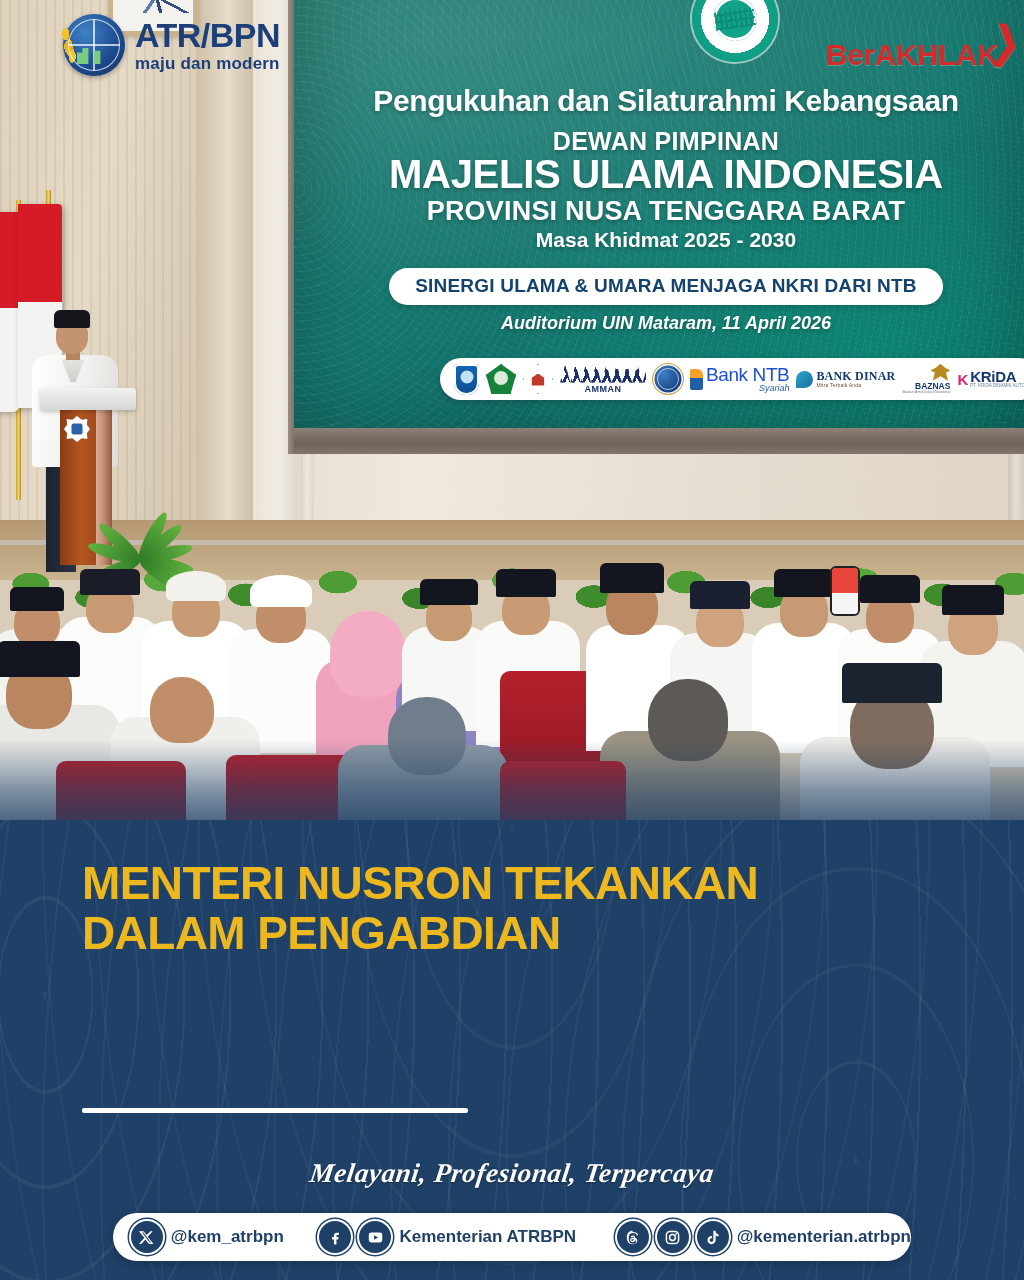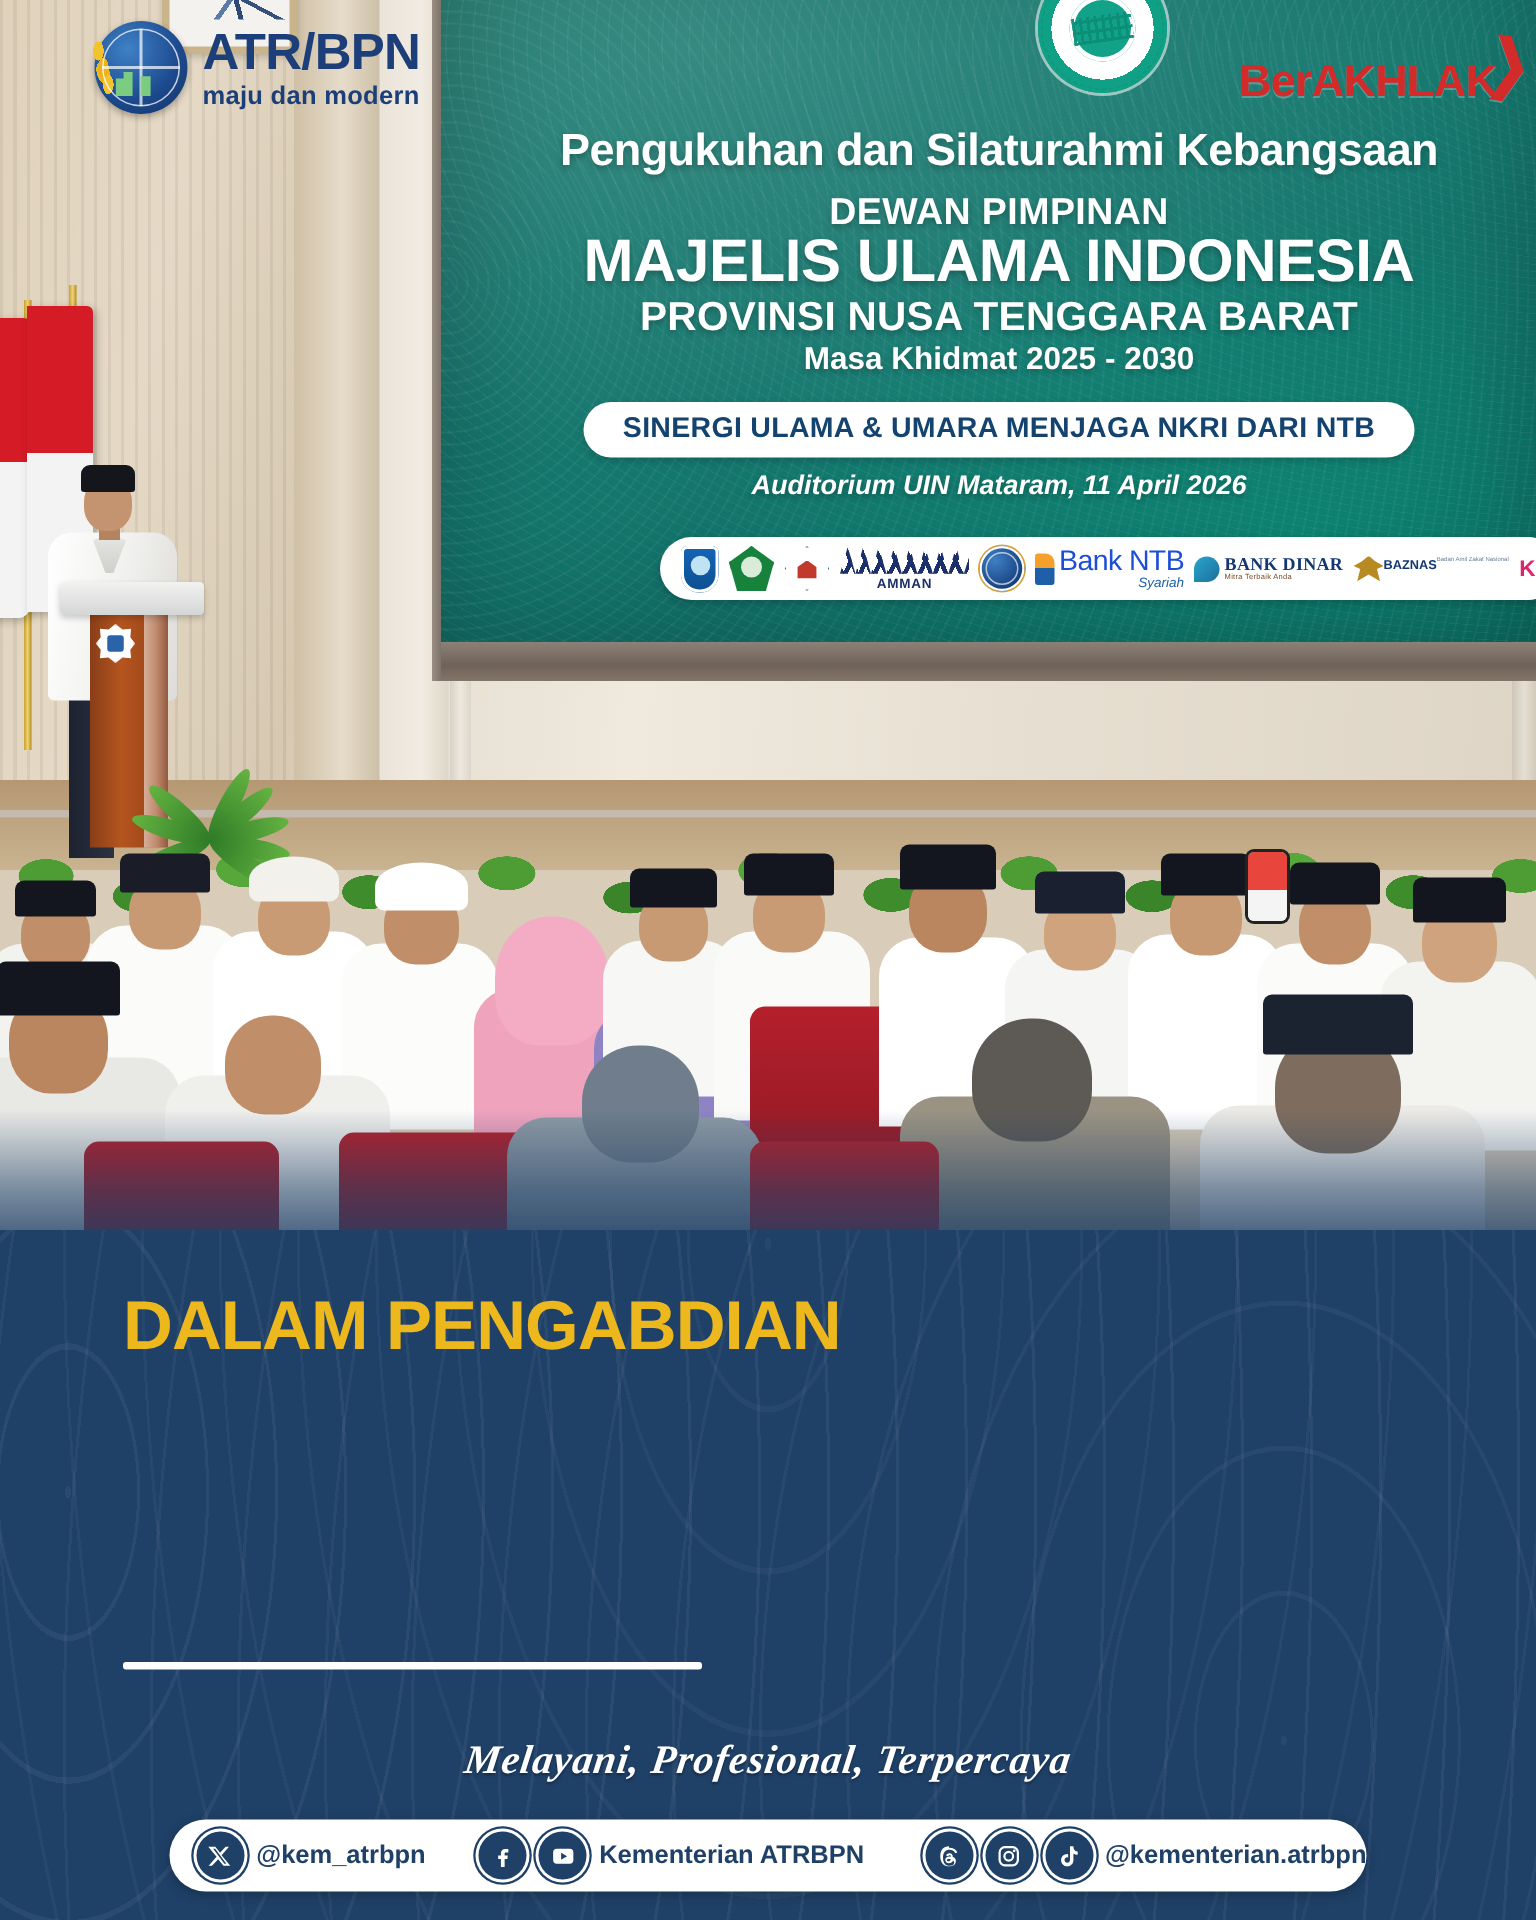--- a/index.html
+++ b/index.html
@@ -192,21 +192,21 @@
   .sp-bankntb .txt { line-height:1; }
   .sp-bankntb .t1 { font-size:19px; color:#1d4ed8; font-weight:normal; letter-spacing:-.4px; }
   .sp-bankntb .t2 { font-size:9px; color:#1f5fa8; font-style:italic; text-align:right; }
   .sp-dinar { display:flex; align-items:center; gap:3px; }
   .sp-dinar .swoosh { width:17px;height:17px;border-radius:50% 50% 50% 0;
       background:linear-gradient(135deg,#2aa5c9,#1b6f9e); }
   .sp-dinar .txt { line-height:1.05; }
   .sp-dinar .d1 { font-size:12px; font-weight:bold; color:#13386f; letter-spacing:.2px;
                   font-family:"Liberation Serif",serif; }
   .sp-dinar .d2 { font-size:5px; color:#7a4b2a; letter-spacing:.2px; }
-  .sp-baznas { display:flex; align-items:flex-start; line-height:1; }
+  .sp-baznas { display:flex; flex-direction:column; align-items:flex-end; line-height:1; }
   .sp-baznas .bird { width:20px;height:17px;background:#b88a22;
       clip-path:polygon(50% 0,72% 22%,100% 40%,78% 52%,88% 100%,50% 74%,12% 100%,22% 52%,0 40%,28% 22%); }
   .sp-baznas .lbl { font-size:8.5px; font-weight:bold; color:#13386f; margin-top:1px; }
   .sp-baznas .sub { font-size:4px; color:#6b7f99; }
   .sp-krida { display:flex; align-items:center; gap:2px; }
   .sp-krida .k { font-size:15px; font-weight:bold; color:#e0236a; }
   .sp-krida .txt { line-height:1; }
   .sp-krida .t1 { font-size:15px; font-weight:bold; color:#13386f; letter-spacing:-.3px; }
   .sp-krida .t2 { font-size:4.5px; color:#6b7f99; }
 
@@ -611,20 +611,21 @@
                 box-shadow:0 0 0 2px #222;"></div>
   </div>
 
   <div id="fade"></div>
 
   <div id="navy">
     <div class="contour"></div>
   </div>
 
   <div id="headline">
+    <span class="l-gold">MENTERI NUSRON TEKANKAN</span>
     <span class="l-gold">DALAM PENGABDIAN</span>
   </div>
 
   <div id="rule"></div>
 
   <div id="tagline">Melayani, Profesional, Terpercaya</div>
 
   <div id="socialbar">
     <div class="lead"></div>
 

